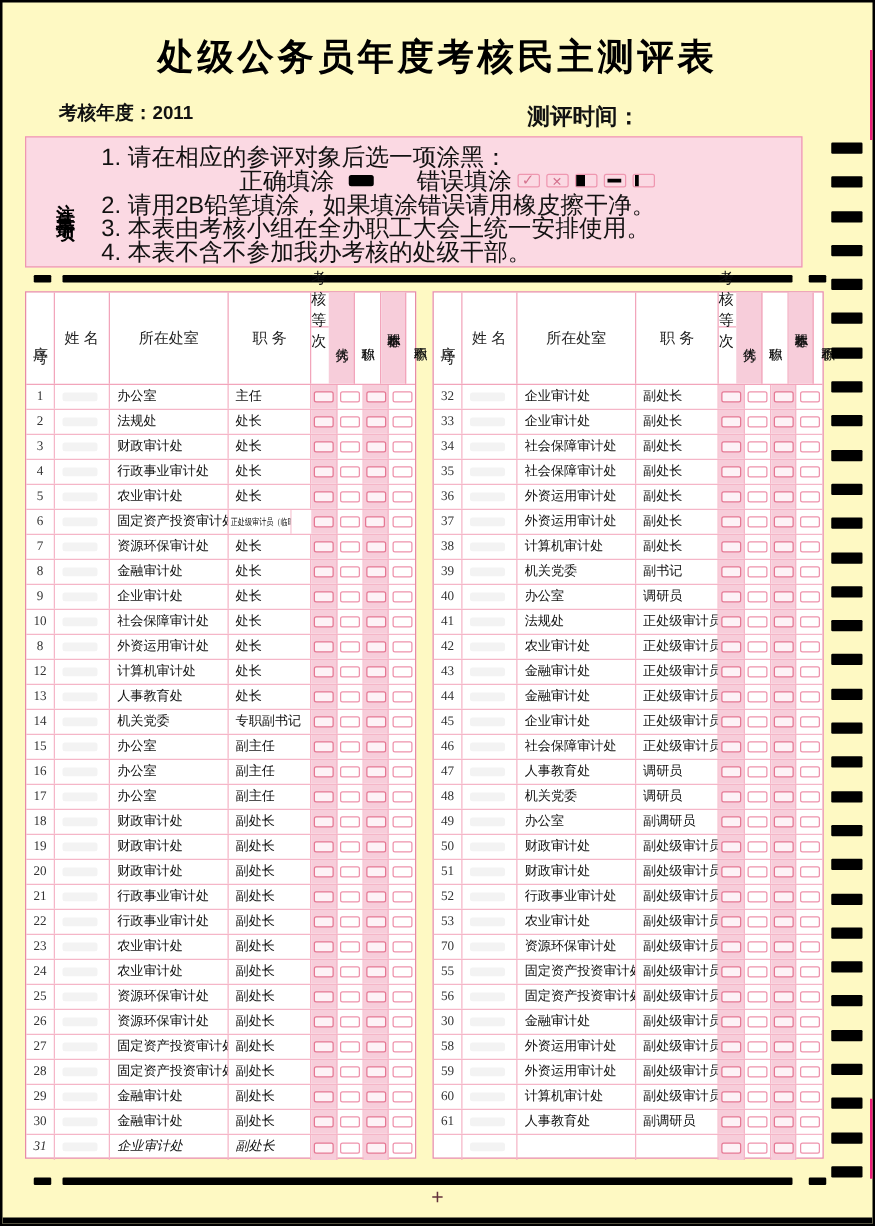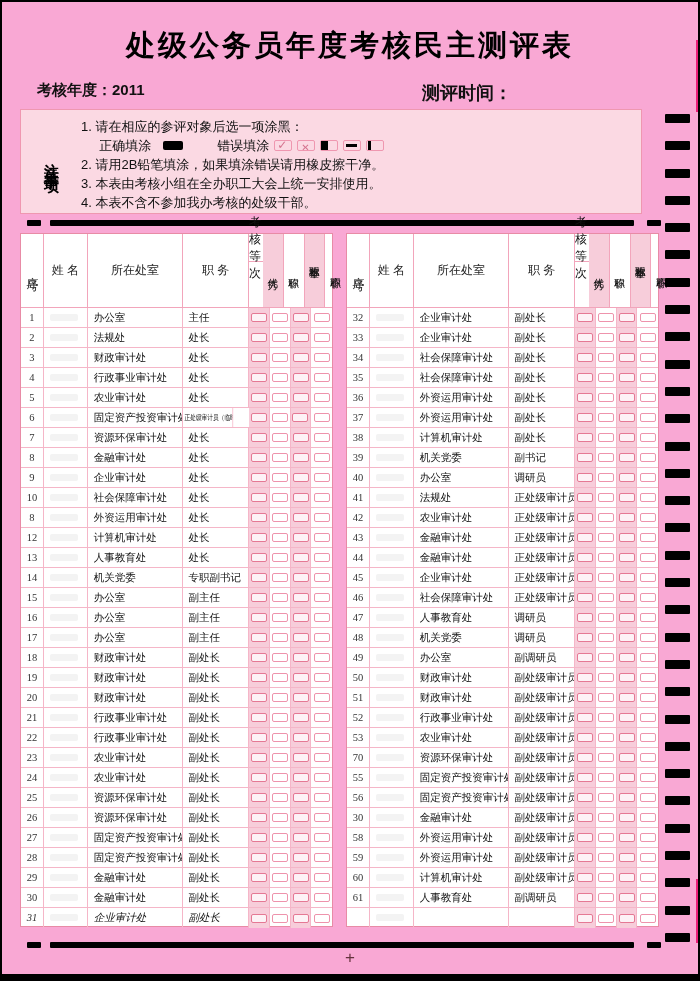--- a/index.html
+++ b/index.html
@@ -1,28 +1,28 @@
 <!DOCTYPE html>
 <html><head>
 <meta charset="utf-8">
 <style>
   html,body{margin:0;padding:0;background:#fff;}
-  .page{position:relative;width:700px;height:981px;background:#f9a8d4;border:2px solid #000;
+  .page{position:relative;width:700px;height:981px;background:#fef9c3;border:2px solid #000;
         box-sizing:border-box;overflow:hidden;font-family:"Liberation Sans","DejaVu Sans",sans-serif;color:#111;}
   .title{position:absolute;top:24px;left:0;width:100%;text-align:center;font-size:29px;font-weight:bold;
          font-family:"Liberation Serif","DejaVu Serif",serif;letter-spacing:3px;color:#000;}
-  .meta-year{position:absolute;left:35px;top:79px;font-size:15px;font-weight:bold;}
+  .meta-year{position:absolute;left:45px;top:79px;font-size:15px;font-weight:bold;}
   .meta-time{position:absolute;left:420px;top:79px;font-size:18px;font-weight:bold;}
   
   .notice{position:absolute;left:18px;top:107px;width:622px;height:105px;background:#fbd9e3;
           border:1px solid #ef97b0;box-sizing:border-box;display:flex;}
   .notice-side{width:60px;display:flex;align-items:center;justify-content:center;}
   .notice-side .vtext{writing-mode:vertical-rl;text-orientation:upright;font-size:15px;font-weight:bold;
           letter-spacing:6px;color:#000;}
-  .notice-body{padding-top:7px;font-size:13px;line-height:19px;color:#111;}
+  .notice-body{padding-top:7px;font-size:19px;line-height:19px;color:#111;}
   .notice-body .indent{padding-left:15px;text-align:right;}
   .mark-correct{display:inline-block;width:20px;height:9px;background:#000;border-radius:2px;
           vertical-align:middle;margin:0 34px 2px 12px;}
   .wm{display:inline-block;width:16px;height:9px;border:1px solid #ef97b0;border-radius:2px;
           vertical-align:middle;margin:0 0 2px 5px;position:relative;background:#fbd9e3;}
   .wm-check::before{content:"✓";color:#d4728e;position:absolute;top:-5px;left:2px;font-size:12px;font-weight:bold;}
   .wm-x::before{content:"✕";color:#d4728e;position:absolute;top:-3px;left:3px;font-size:10px;font-weight:bold;}
   .wm-half::before{content:"";position:absolute;left:0;top:0;width:7px;height:9px;background:#000;}
   .wm-dash::before{content:"";position:absolute;left:2px;top:3px;width:11px;height:2.5px;background:#000;}
   .wm-bar::before{content:"";position:absolute;left:1px;top:0;width:3px;height:9px;background:#000;}

